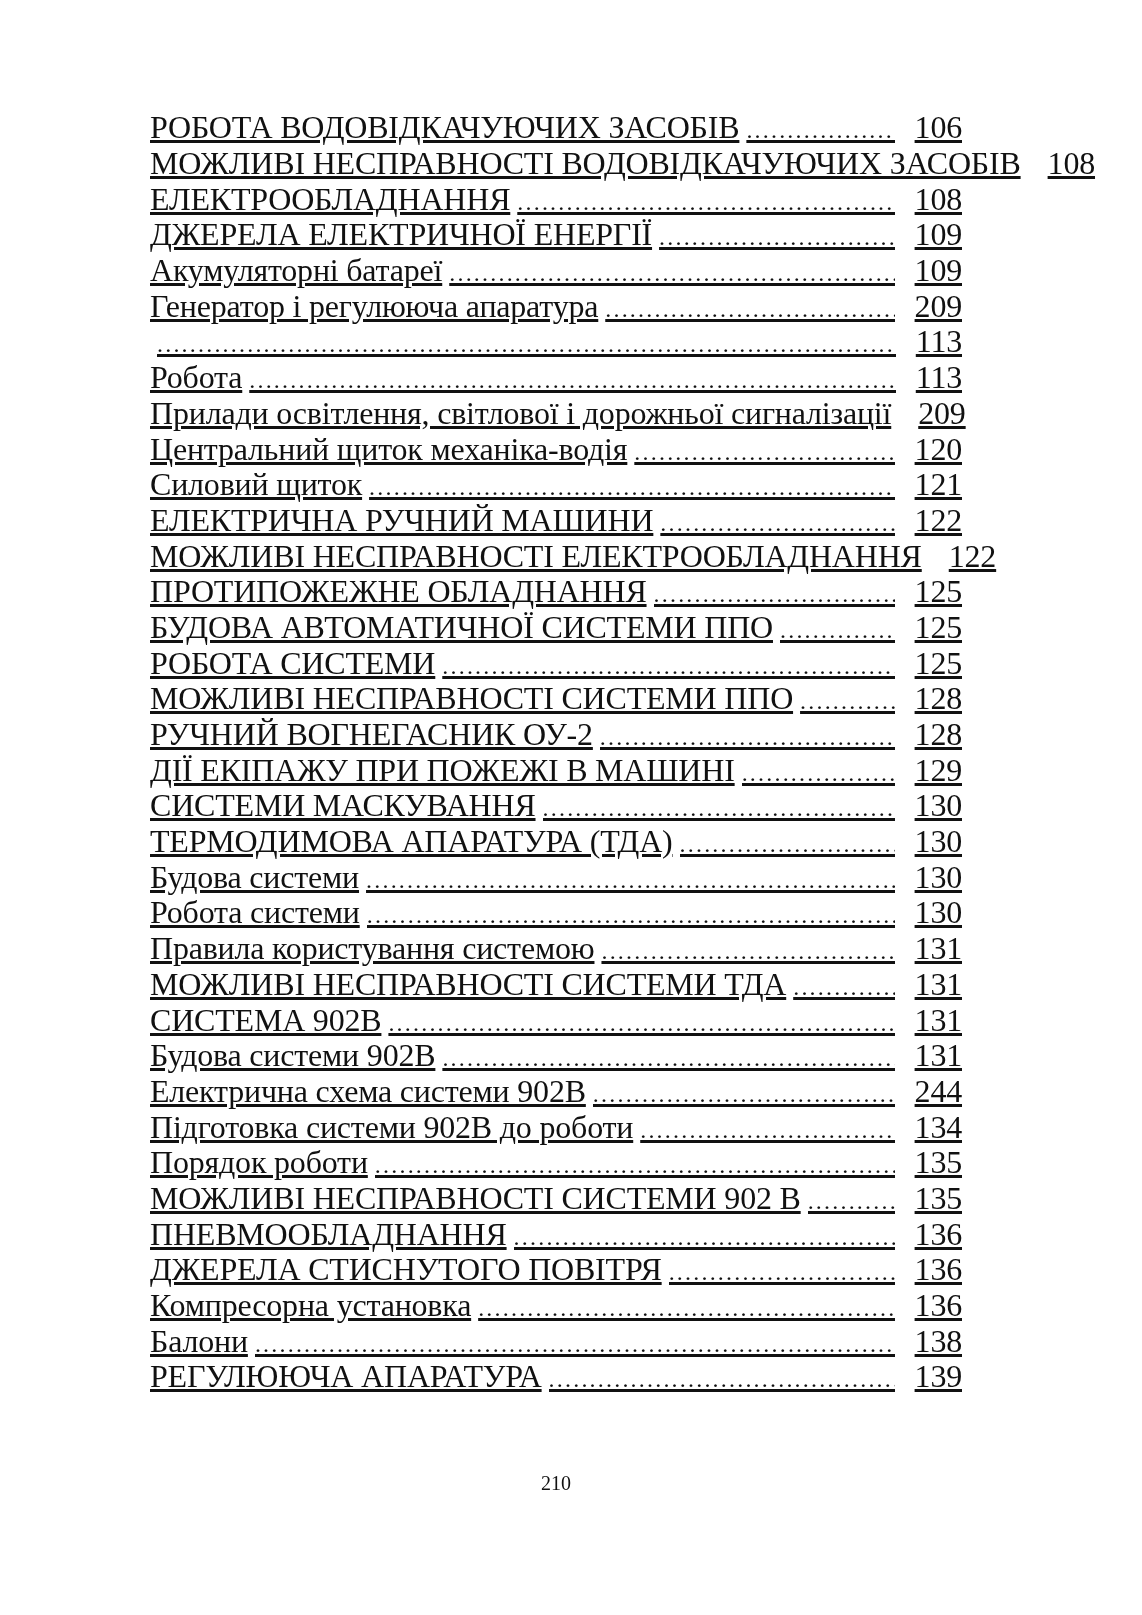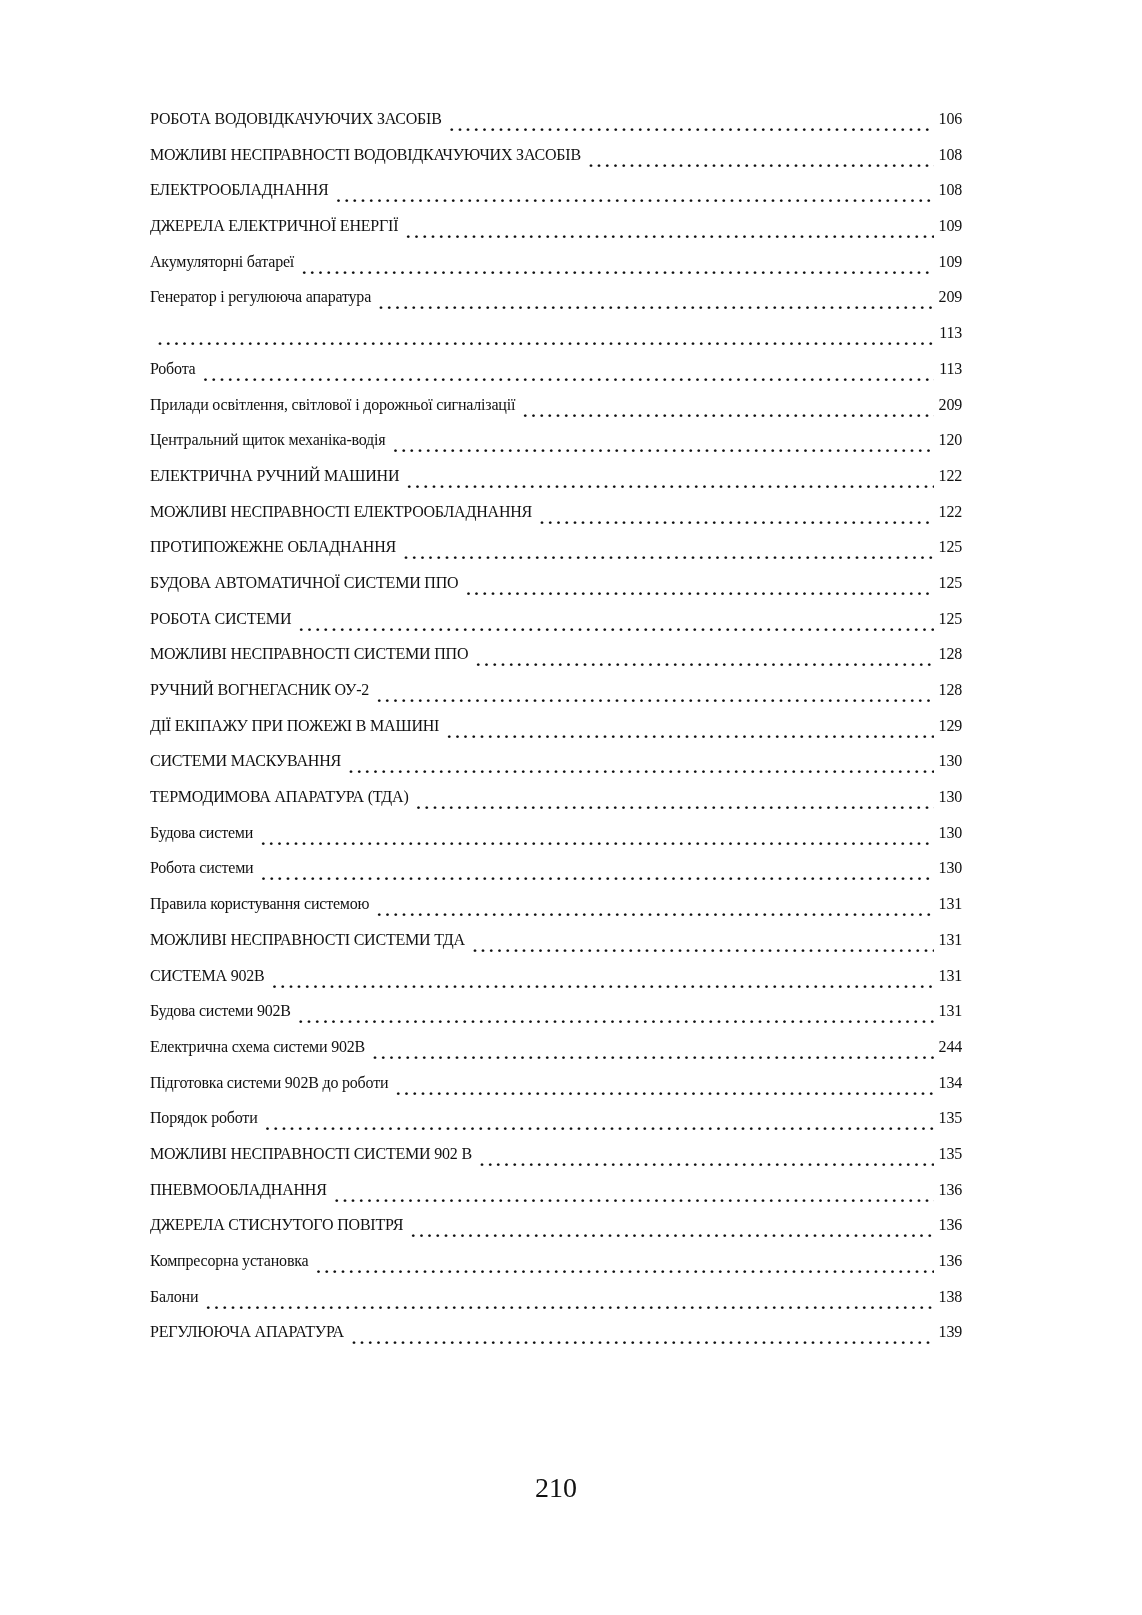--- a/index.html
+++ b/index.html
@@ -23,52 +23,54 @@
     background: #ffffff;
   }
   .toc {
     position: absolute;
     top: 110px;
     left: 150px;
     width: 812px;
   }
   .toc-row {
     display: flex;
-    align-items: flex-start;
+    align-items: center;
     height: 35.7px;
-    font-size: 16px;
+    font-size: 32px;
     letter-spacing: -0.2px;
     white-space: nowrap;
+    text-decoration: underline;
   }
   .toc-title {
     flex: 0 0 auto;
   }
   .leader {
     flex: 1 1 auto;
     overflow: hidden;
     margin: 0 5px 0 7px;
     white-space: nowrap;
   }
   .leader::after {
     content: "..............................................................................................................................................................................";
     letter-spacing: 2.2px;
     font-size: 24px;
     color: #111111;
   }
   .toc-page {
     flex: 0 0 auto;
     text-align: right;
+    margin-left: 15px;
   }
   .footer {
     position: absolute;
     top: 1472px;
     left: 150px;
     width: 812px;
     text-align: center;
-    font-size: 28px;
+    font-size: 20px;
   }
 </style>
 </head>
 <body>
 
 <div class="page">
 
   <div class="toc">
       <div class="toc-row">
       <span class="toc-title">РОБОТА ВОДОВІДКАЧУЮЧИХ ЗАСОБІВ</span>
@@ -113,20 +115,25 @@
       <span class="toc-title">Прилади освітлення, світлової і дорожньої сигналізації</span>
       <span class="leader"></span>
       <span class="toc-page">209</span>
     </div>
       <div class="toc-row">
       <span class="toc-title">Центральний щиток механіка-водія</span>
       <span class="leader"></span>
       <span class="toc-page">120</span>
     </div>
       <div class="toc-row">
+      <span class="toc-title">Силовий щиток</span>
+      <span class="leader"></span>
+      <span class="toc-page">121</span>
+    </div>
+      <div class="toc-row">
       <span class="toc-title">ЕЛЕКТРИЧНА РУЧНИЙ МАШИНИ</span>
       <span class="leader"></span>
       <span class="toc-page">122</span>
     </div>
       <div class="toc-row">
       <span class="toc-title">МОЖЛИВІ НЕСПРАВНОСТІ ЕЛЕКТРООБЛАДНАННЯ</span>
       <span class="leader"></span>
       <span class="toc-page">122</span>
     </div>
       <div class="toc-row">

